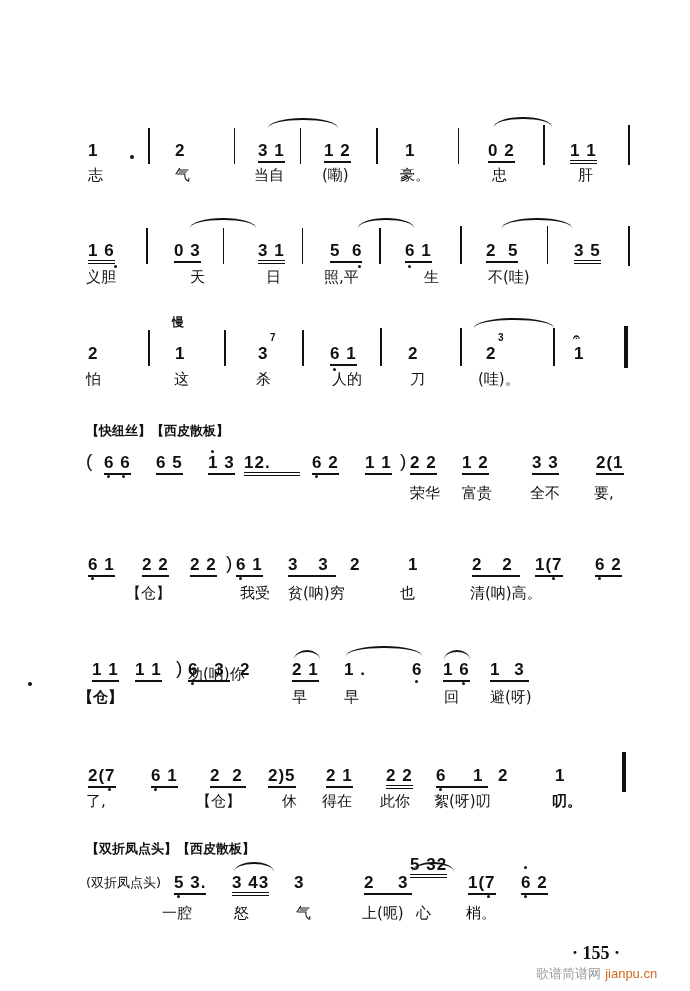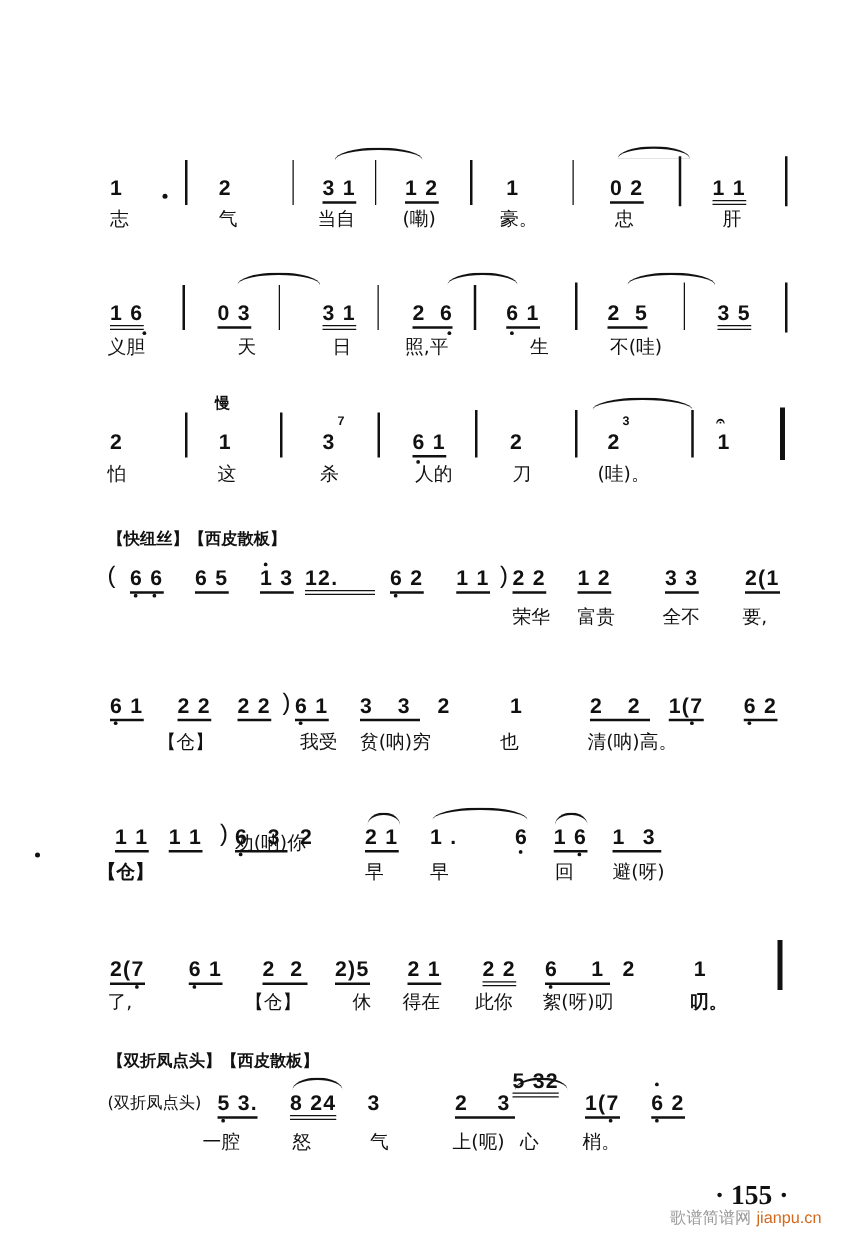--- a/index.html
+++ b/index.html
@@ -23,21 +23,21 @@
   .bar.thin { width: 1px; }
   .bar.heavy { width: 4px; }
   .slur {
     position: absolute; border-top: 2px solid #111; border-radius: 50% 50% 0 0 / 100% 100% 0 0;
     height: 8px;
   }
   .dotbelow, .dotabove { position: absolute; width: 3px; height: 3px; border-radius: 50%; background:#111; }
   .section { position: absolute; font-size: 13px; font-weight: bold; font-family: "DejaVu Sans", sans-serif; }
   .mark { position: absolute; font-size: 12px; font-weight: bold; }
   .small { position: absolute; font-family: "Liberation Sans", sans-serif; font-weight: bold; font-size: 10px; }
-  .pagenum { position: absolute; font-family: "Liberation Serif", serif; font-weight: bold; font-size: 22px; }
+  .pagenum { position: absolute; font-family: "Liberation Serif", serif; font-weight: bold; font-size: 18px; }
   .watermark { position: absolute; font-size: 13px; color: #9a9a9a; }
   .watermark .url { color: #d2691e; font-family: "Liberation Sans", sans-serif; }
 </style>
 </head>
 <body>
 
 <div>
   <span class="note" style="left:88px;top:142px">1</span>
   <span class="dotbelow" style="left:130px;top:155px;width:4px;height:4px"></span>
   <div class="bar" style="left:148px;top:128px;height:36px"></div>
@@ -68,21 +68,21 @@
 <div>
   <span class="note uu" style="left:88px;top:242px">1 6</span>
   <div class="dotbelow" style="left:114px;top:265px"></div>
   <div class="bar" style="left:146px;top:228px;height:36px"></div>
   <div class="slur" style="left:190px;top:218px;width:66px"></div>
   <span class="note u" style="left:174px;top:242px">0 3</span>
   <div class="bar thin" style="left:223px;top:228px;height:36px"></div>
   <span class="note uu" style="left:258px;top:242px">3 1</span>
   <div class="bar thin" style="left:302px;top:228px;height:36px"></div>
   <div class="slur" style="left:358px;top:218px;width:56px"></div>
-  <span class="note u" style="left:330px;top:242px">2  6</span>
+  <span class="note u" style="left:330px;top:242px">5  6</span>
   <div class="dotbelow" style="left:358px;top:265px"></div>
   <div class="bar" style="left:379px;top:228px;height:36px"></div>
   <span class="note u" style="left:405px;top:242px">6 1</span>
   <div class="dotbelow" style="left:408px;top:265px"></div>
   <div class="bar" style="left:460px;top:226px;height:38px"></div>
   <div class="slur" style="left:502px;top:218px;width:70px"></div>
   <span class="note u" style="left:486px;top:242px">2  5</span>
   <div class="bar thin" style="left:547px;top:226px;height:38px"></div>
   <span class="note uu" style="left:574px;top:242px">3 5</span>
   <div class="bar" style="left:628px;top:226px;height:40px"></div>
@@ -226,21 +226,21 @@
   <span class="lyric" style="left:552px;top:792px;font-weight:bold">叨。</span>
 </div>
 
 <div class="section" style="left:86px;top:840px">【双折凤点头】【西皮散板】</div>
 
 <div>
   <span class="lyric" style="left:86px;top:874px;font-size:13px">(双折凤点头)</span>
   <span class="note u" style="left:174px;top:874px">5 3.</span>
   <div class="dotbelow" style="left:177px;top:895px"></div>
   <div class="slur" style="left:234px;top:862px;width:40px"></div>
-  <span class="note uu" style="left:232px;top:874px">8 24</span>
+  <span class="note uu" style="left:232px;top:874px">3 43</span>
   <span class="note" style="left:294px;top:874px">3</span>
   <span class="note u" style="left:364px;top:874px;letter-spacing:5px">2  3</span>
   <div class="slur" style="left:412px;top:862px;width:42px"></div>
   <span class="note uu" style="left:410px;top:856px">5 32</span>
   <span class="note u" style="left:468px;top:874px">1(7</span>
   <div class="dotbelow" style="left:487px;top:895px"></div>
   <span class="note u" style="left:521px;top:874px">6 2</span>
   <div class="dotabove" style="left:524px;top:866px"></div>
   <div class="dotbelow" style="left:524px;top:895px"></div>
 

